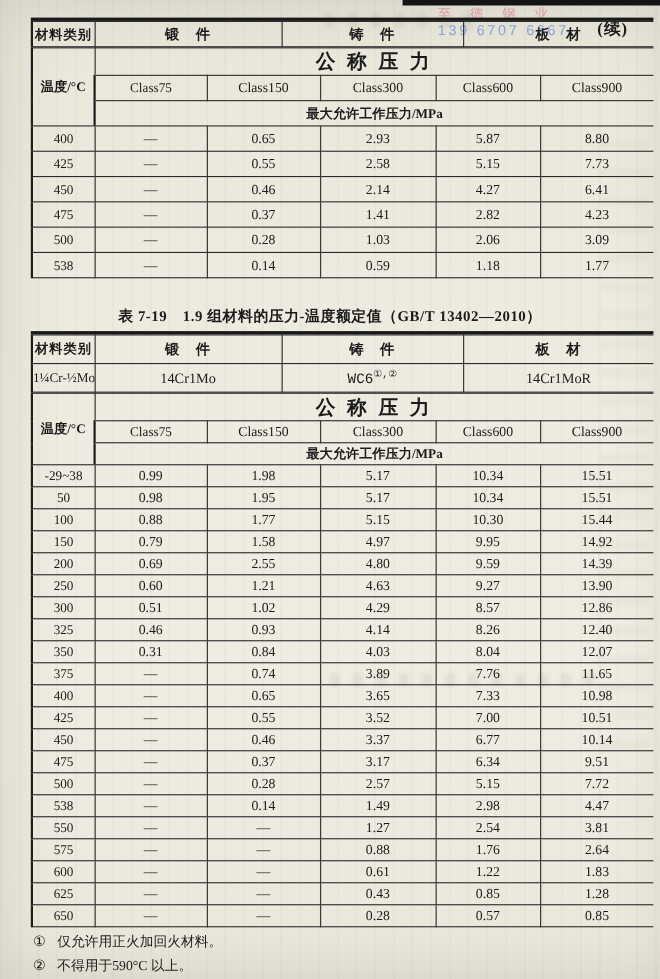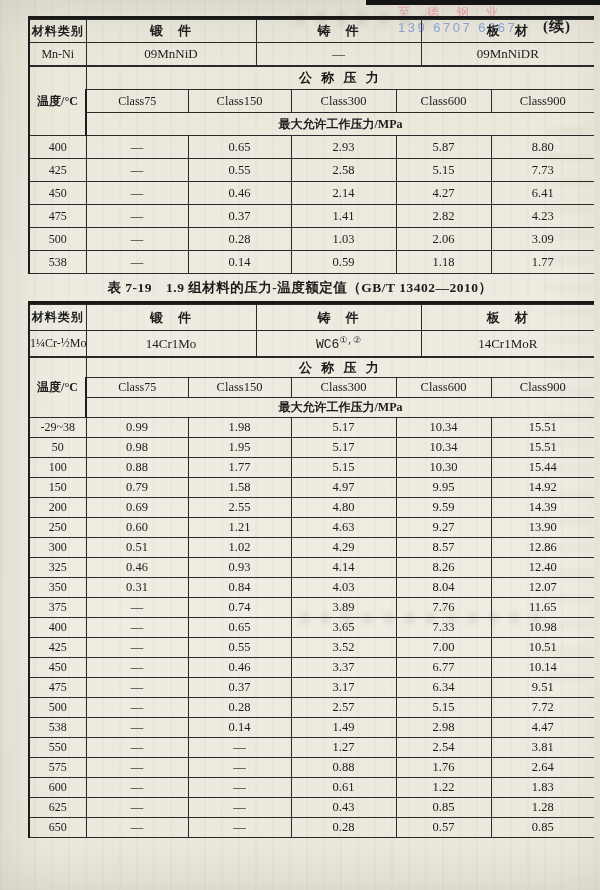--- a/index.html
+++ b/index.html
@@ -36,21 +36,21 @@
   .tblwrap{position:absolute;left:28px;width:566px;border-top:3px solid #191919;}
   .t1{top:16px;}
   .t2{top:301px;}
   table{border-collapse:collapse;width:100%;table-layout:fixed;}
   td{border:1px solid #2a2a2a;text-align:center;vertical-align:middle;
      padding:0;font-size:12.5px;overflow:hidden;white-space:nowrap;}
   td:last-child{border-right:none;}
   td:first-child{border-left:2px solid #1d1d1d;}
   .hdr td{height:27px;font-weight:bold;font-size:13px;letter-spacing:1px;margin-top:47px;}
   .t2 .hdr td{height:25px;}
-  .band-press td{height:17px;font-weight:bold;font-size:13px;letter-spacing:3px;border-bottom:none;}
+  .band-press td{height:17px;font-weight:bold;font-size:18px;letter-spacing:3px;border-bottom:none;}
   .band-press td.tempspan{letter-spacing:0;}
   .band-class td{height:23px;font-size:12.5px;letter-spacing:0;}
   .band-mawp td{height:18px;font-weight:bold;font-size:12.5px;}
   .tempspan{font-weight:bold;font-size:12.5px;margin-left:32px;}
   .t1 tbody td{height:22px;}
   .t2 tbody td{height:19px;}
   tbody td:first-child{font-size:12px;}
   sup{font-size:9px;}
 
   .caption{position:absolute;left:0;top:279px;width:600px;text-align:center;
@@ -82,26 +82,20 @@
           <col style="width:170px">
           <col style="width:165px">
           <col>
         </colgroup>
       <tbody>
           <tr>
         <td>材料类别</td>
         <td>锻　件</td>
         <td>铸　件</td>
         <td>板　材</td>
-      </tr>
-      <tr>
-        <td style="font-weight:normal;letter-spacing:0;">Mn-Ni</td>
-        <td style="font-weight:normal;letter-spacing:0;">09MnNiD</td>
-        <td style="font-weight:normal;letter-spacing:0;">—</td>
-        <td style="font-weight:normal;letter-spacing:0;">09MnNiDR</td>
       </tr>
     </tbody>
       </table>
     <table>
       <colgroup>
           <col style="width:57px">
           <col style="width:102px">
           <col style="width:103px">
           <col style="width:105px">
           <col style="width:95px">
@@ -392,14 +386,22 @@
             <td>—</td>
             <td>—</td>
             <td>0.28</td>
             <td>0.57</td>
             <td>0.85</td>
           </tr>
         </tbody>
     </table>
   </div>
 
+  <div class="footnotes">
+    <div>
+      <span class="marker">①</span><span>仅允许用正火加回火材料。</span>
+    </div>
+    <div>
+      <span class="marker">②</span><span>不得用于590°C 以上。</span>
+    </div>
+  </div>
 
 </div>
 
 </body></html>

